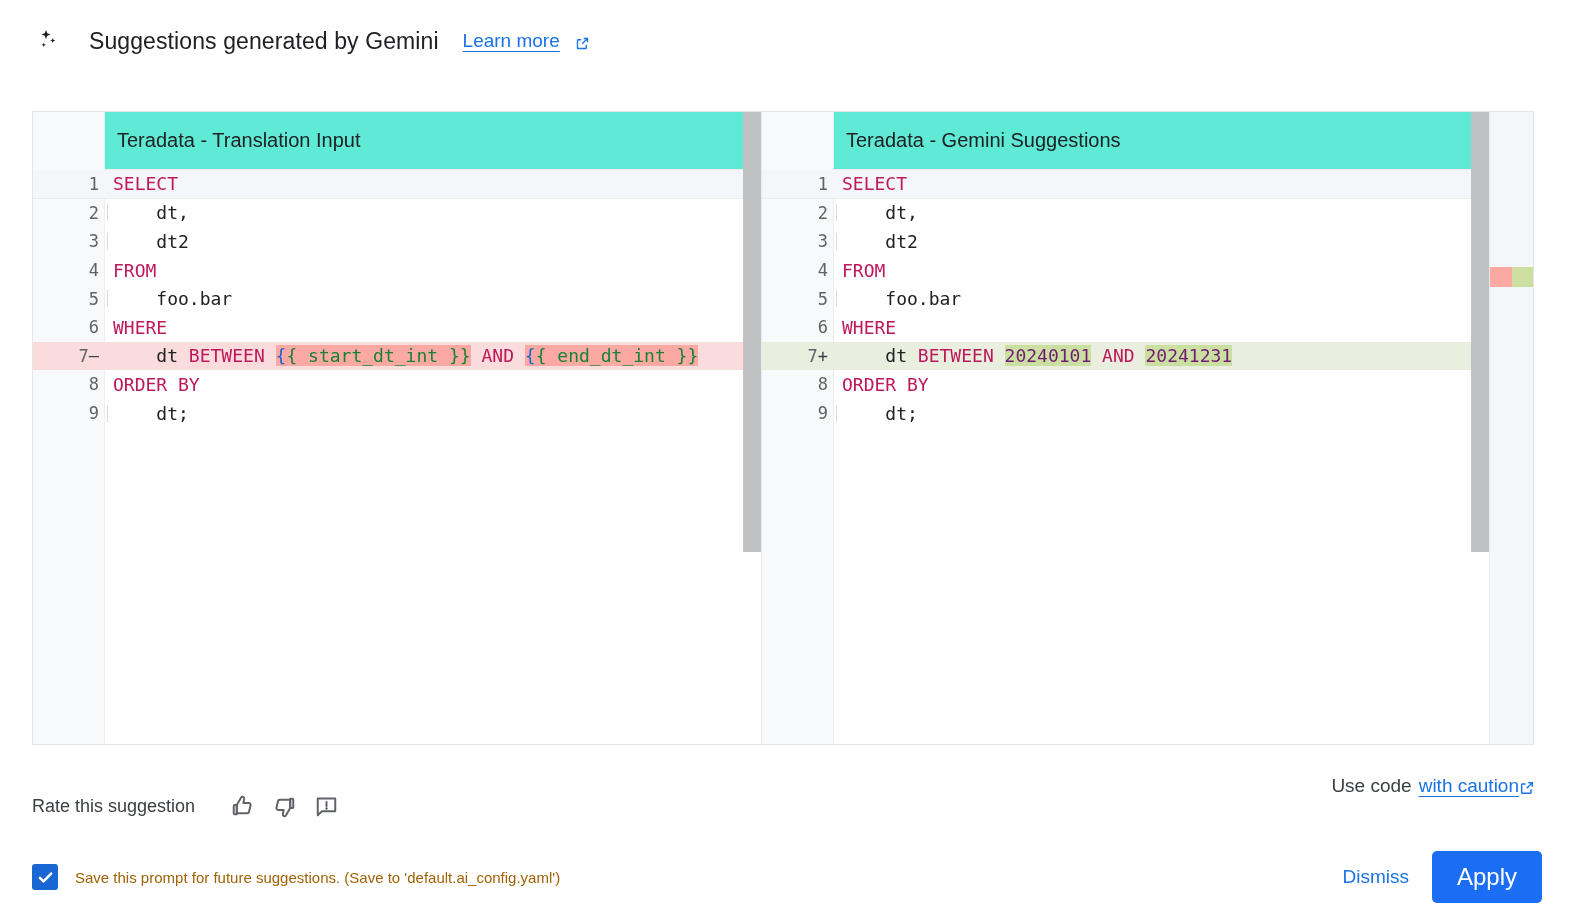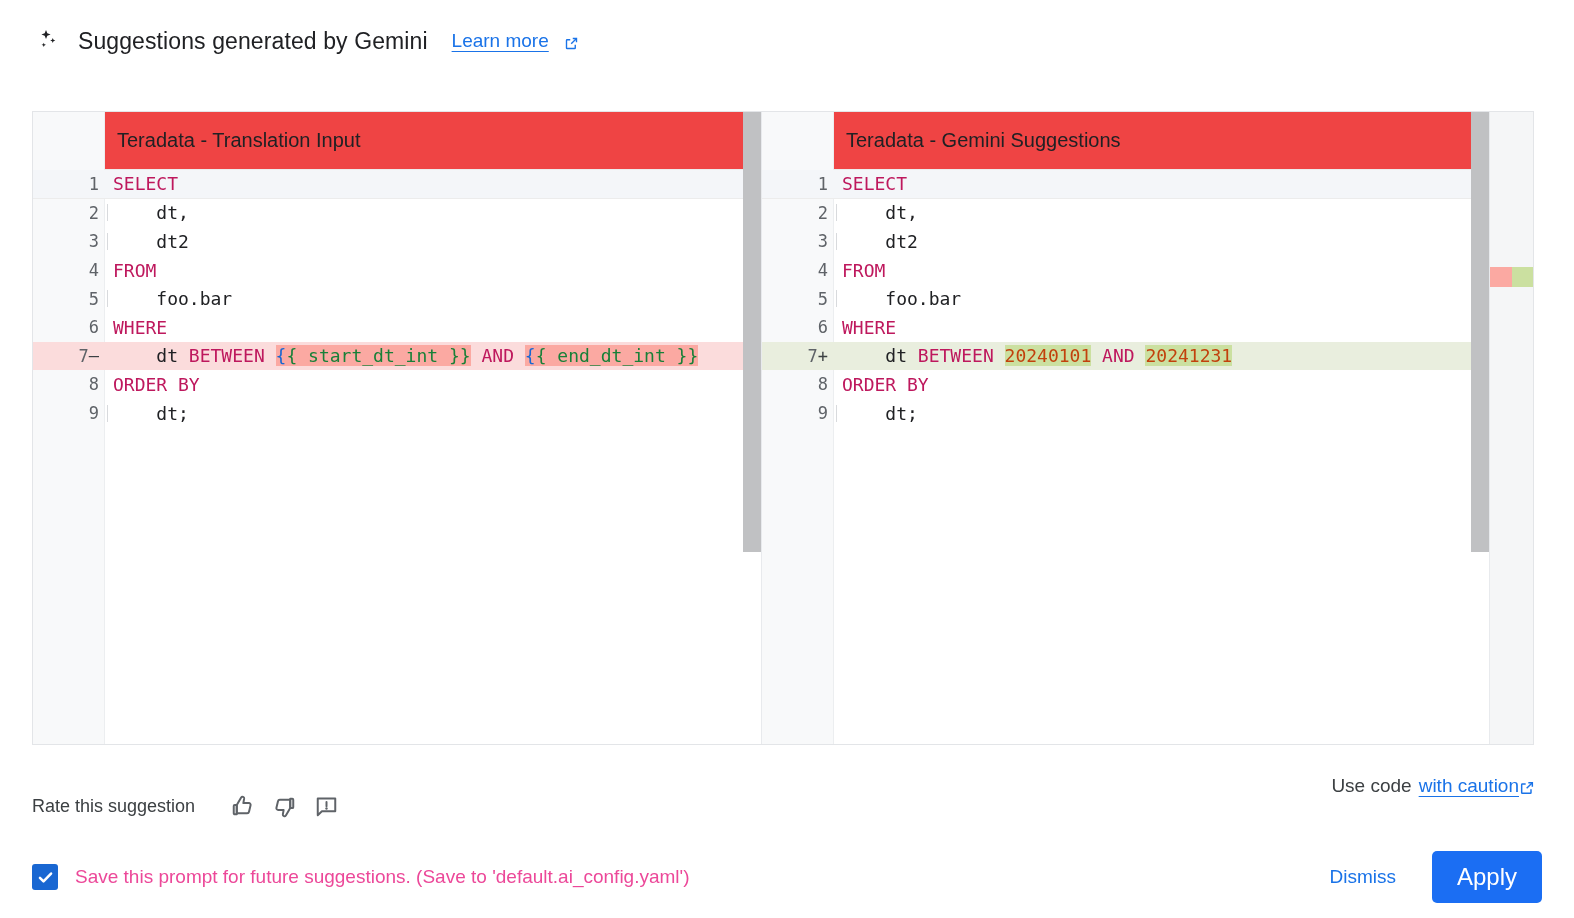--- a/index.html
+++ b/index.html
@@ -12,21 +12,21 @@
   }
   .page { position: relative; width: 1574px; height: 918px; overflow: hidden; }
 
   
   .header {
     position: absolute; left: 32px; top: 26px;
     display: flex; align-items: center; gap: 0;
   }
   .spark-icon { width: 30px; height: 30px; flex: 0 0 30px; color: #202124; }
   .header-title {
-    font-size: 23px; color: #202124; margin-left: 16px;
+    font-size: 23px; color: #202124; margin-left: 27px;
     letter-spacing: .1px; white-space: nowrap;
   }
   .learn-more {
     margin-left: 24px; display: inline-flex; align-items: center; gap: 15px;
     color: #1a73e8; font-size: 19px; text-decoration: underline;
     text-underline-offset: 4px; cursor: pointer; white-space: nowrap;
   }
   .ext-icon { width: 15px; height: 15px; flex: 0 0 15px; }
 
   
@@ -40,21 +40,21 @@
   .pane-left  { width: 729px; border-right: 1px solid #e8eaed; }
   .pane-right { width: 771px; }
 
   .gutter-bg {
     position: absolute; left: 0; top: 0; bottom: 0; width: 72px;
     background: #f8f9fa; border-right: 1px solid #eceef0;
   }
   .pane-title {
     position: absolute; left: 72px; top: 0; right: 0; height: 58px;
     display: flex; align-items: center; padding-left: 12px;
-    font-size: 20px; color: #202124; background: #ef4444;
+    font-size: 20px; color: #202124; background: #5eead4;
     border-bottom: 1px solid #ececec;
   }
   .code-area {
     position: absolute; left: 0; top: 58px; right: 0; bottom: 0;
     overflow: hidden;
   }
   .line {
     position: relative; height: 28.6px; display: flex; align-items: center;
     font-family: "DejaVu Sans Mono", "Liberation Mono", monospace;
     font-size: 18px; white-space: pre;
@@ -67,21 +67,21 @@
   }
   .lnum .mark { color: #3c4043; }
   .code {
     flex: 1 1 auto; padding-left: 8px; color: #202124; position: relative;
   }
   .code.indented::before {
     content: ""; position: absolute; left: 2px; top: 2px; bottom: 2px;
     width: 1px; background: #d8dadd;
   }
   .kw  { color: #be185d; }
-  .num { color: #c2410c; }
+  .num { color: #701a75; }
   .brace-a { color: #1967d2; }
   .brace-b { color: #188038; }
   .line.del { background: #fbdcdc; }
   .line.add { background: #e9eede; }
   .hl-del { background: #fba9a2; }
   .hl-add { background: #cbe0a0; }
 
   
   .vscroll {
     position: absolute; top: 0; bottom: 0; width: 18px;
@@ -125,22 +125,22 @@
     position: absolute; left: 0; top: 836px; width: 1574px; height: 82px;
     display: flex; align-items: center; justify-content: space-between;
     padding: 0 32px;
   }
   .save-group { display: flex; align-items: center; gap: 17px; }
   .checkbox {
     width: 26px; height: 26px; border-radius: 3px; background: #1967d2;
     display: flex; align-items: center; justify-content: center; cursor: pointer;
   }
   .checkbox svg { width: 19px; height: 19px; color: #fff; }
-  .save-label { font-size: 19px; color: #ec4899; }
-  .actions { display: flex; gap: 17px; }
+  .save-label { font-size: 15px; color: #a16207; }
+  .actions { display: flex; gap: 4px; }
   .btn-text {
     color: #1a73e8; font-size: 19px; padding: 11px 19px; border-radius: 4px;
     background: none; border: none; cursor: pointer;
     font-family: "Liberation Sans", sans-serif;
   }
   .btn-filled {
     background: #1b6ef3; color: #fff; font-size: 24px; padding: 12px 25px;
     border: none; border-radius: 5px; cursor: pointer;
     font-family: "Liberation Sans", sans-serif;
   }

